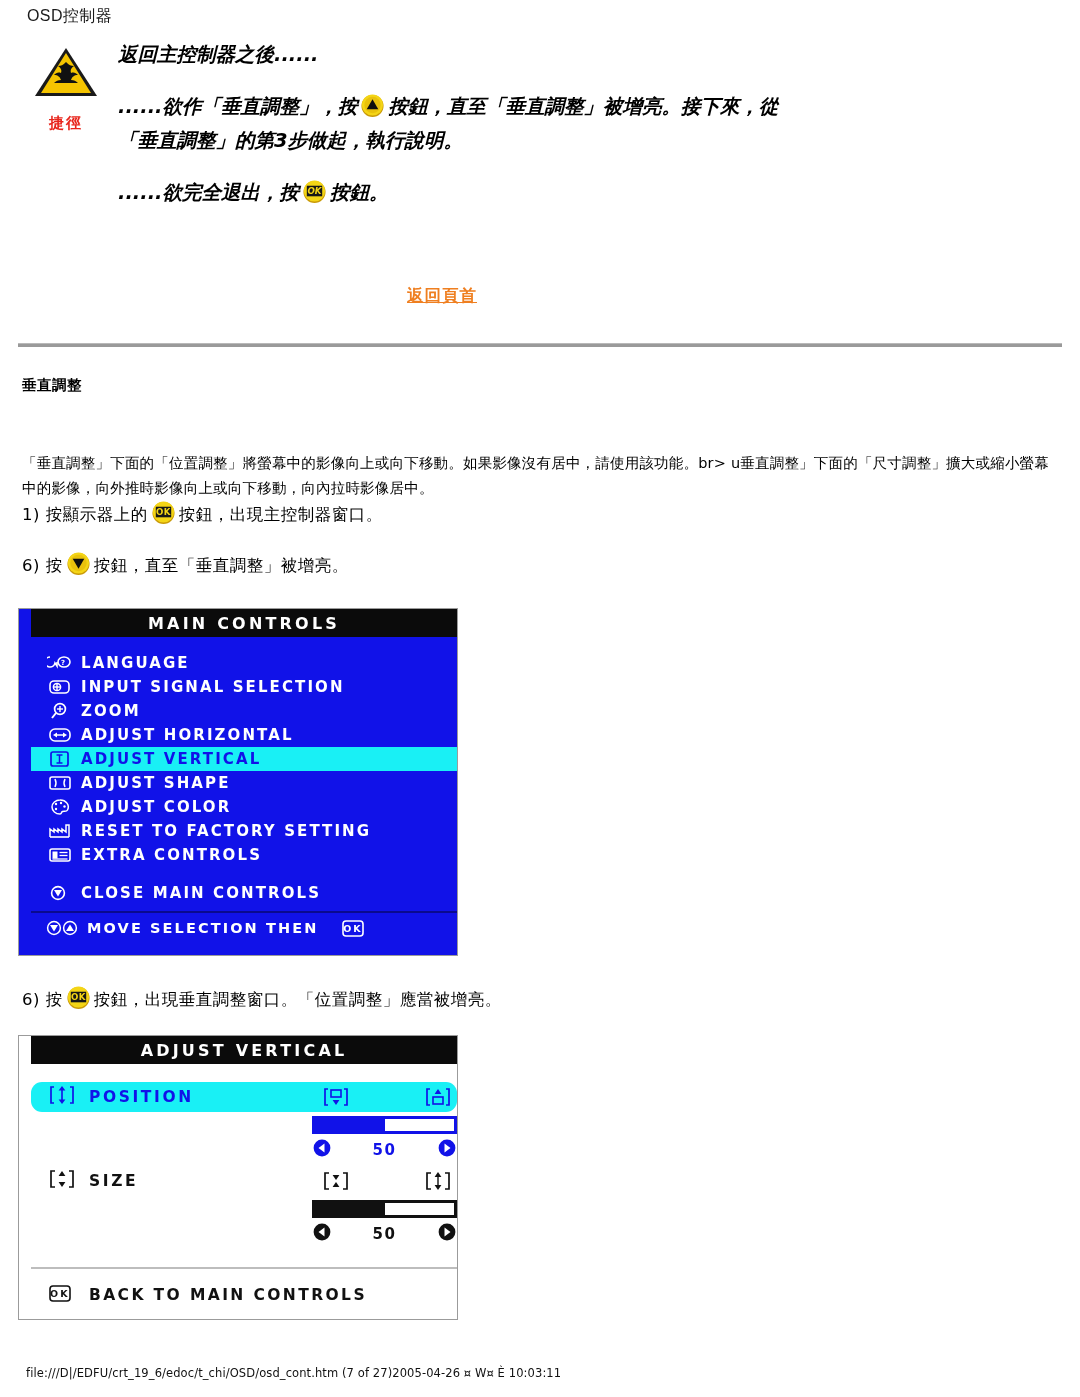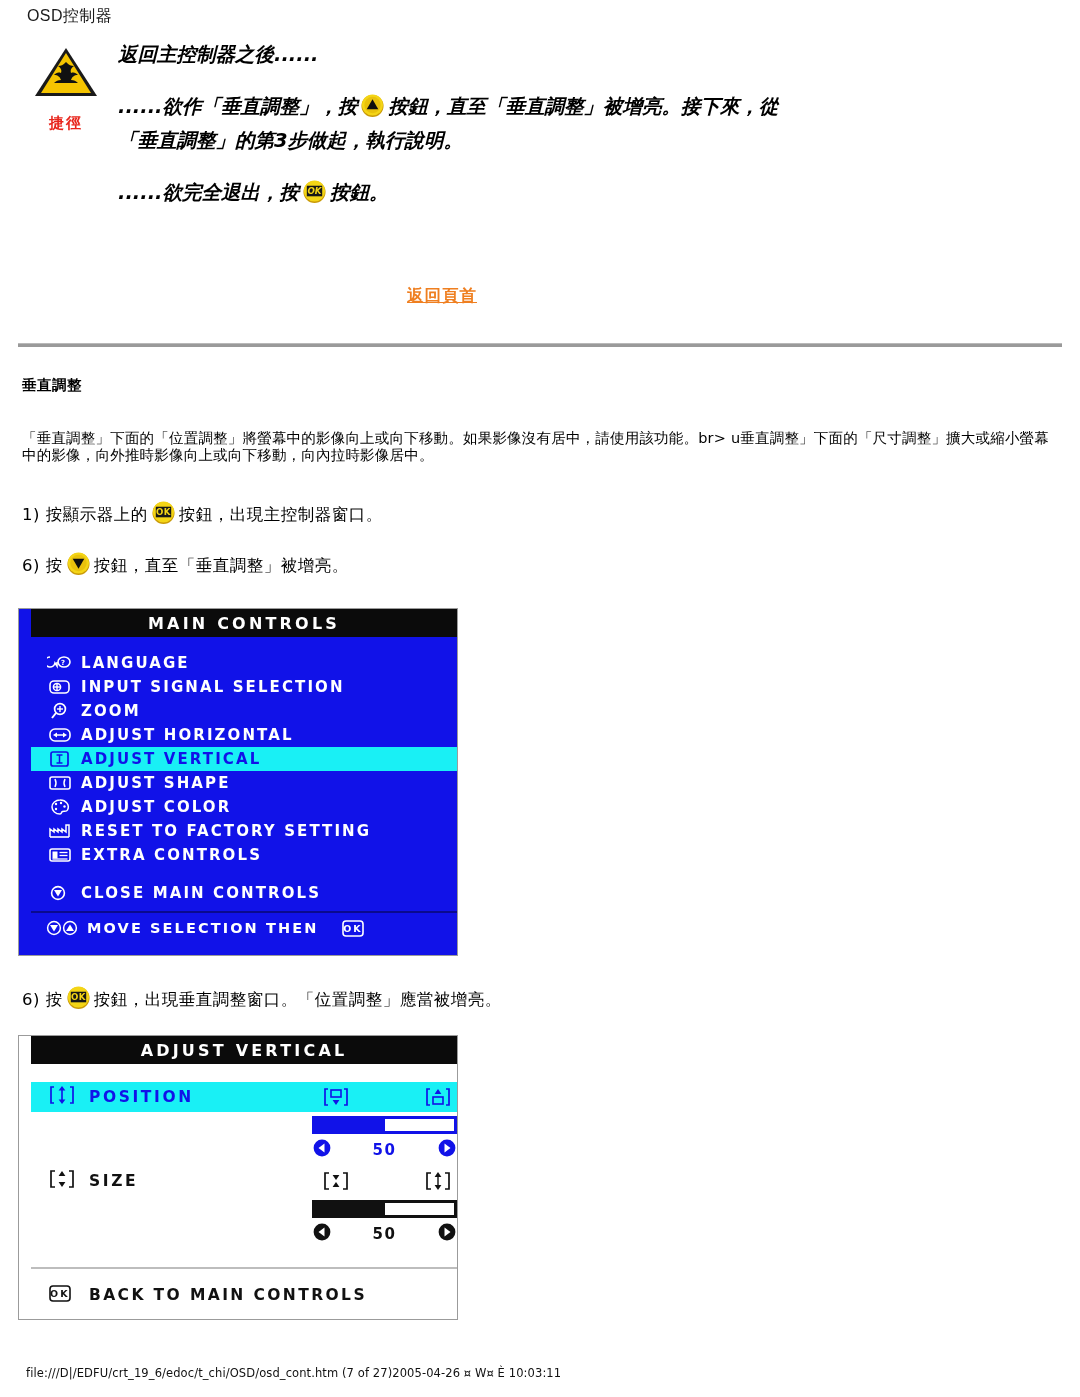--- a/index.html
+++ b/index.html
@@ -118,24 +118,24 @@
     left: 22px;
     top: 376px;
     font-size: 14.5px;
     font-weight: 600;
     letter-spacing: 0.5px;
     font-family: "DejaVu Sans", "Liberation Sans", sans-serif;
   }
   .sec-para {
     position: absolute;
     left: 22px;
-    top: 430px;
+    top: 451px;
     width: 1040px;
     font-size: 14.5px;
-    line-height: 17px;
+    line-height: 25px;
     letter-spacing: 0.2px;
     font-family: "DejaVu Sans", "Liberation Sans", sans-serif;
   }
 
   
   .step {
     position: absolute;
     left: 22px;
     font-size: 16.5px;
     letter-spacing: 0.5px;
@@ -222,20 +222,21 @@
   .vrow {
     display: flex;
     align-items: center;
     height: 30px;
     padding-left: 16px;
     font-size: 15.5px;
     font-weight: 700;
     letter-spacing: 2.6px;
     color: #111;
     position: relative;
+    border-radius: 11px;
   }
   .vrow.sel {
     background: #19f0f5;
     color: #1112e8;
   }
   .vrow .ic { width: 42px; flex: 0 0 42px; }
   .vrow .lbl { flex: 1 1 auto; }
   .vrow .m1 { position: absolute; left: 290px; top: 4px; }
   .vrow .m2 { position: absolute; left: 392px; top: 4px; }
 

